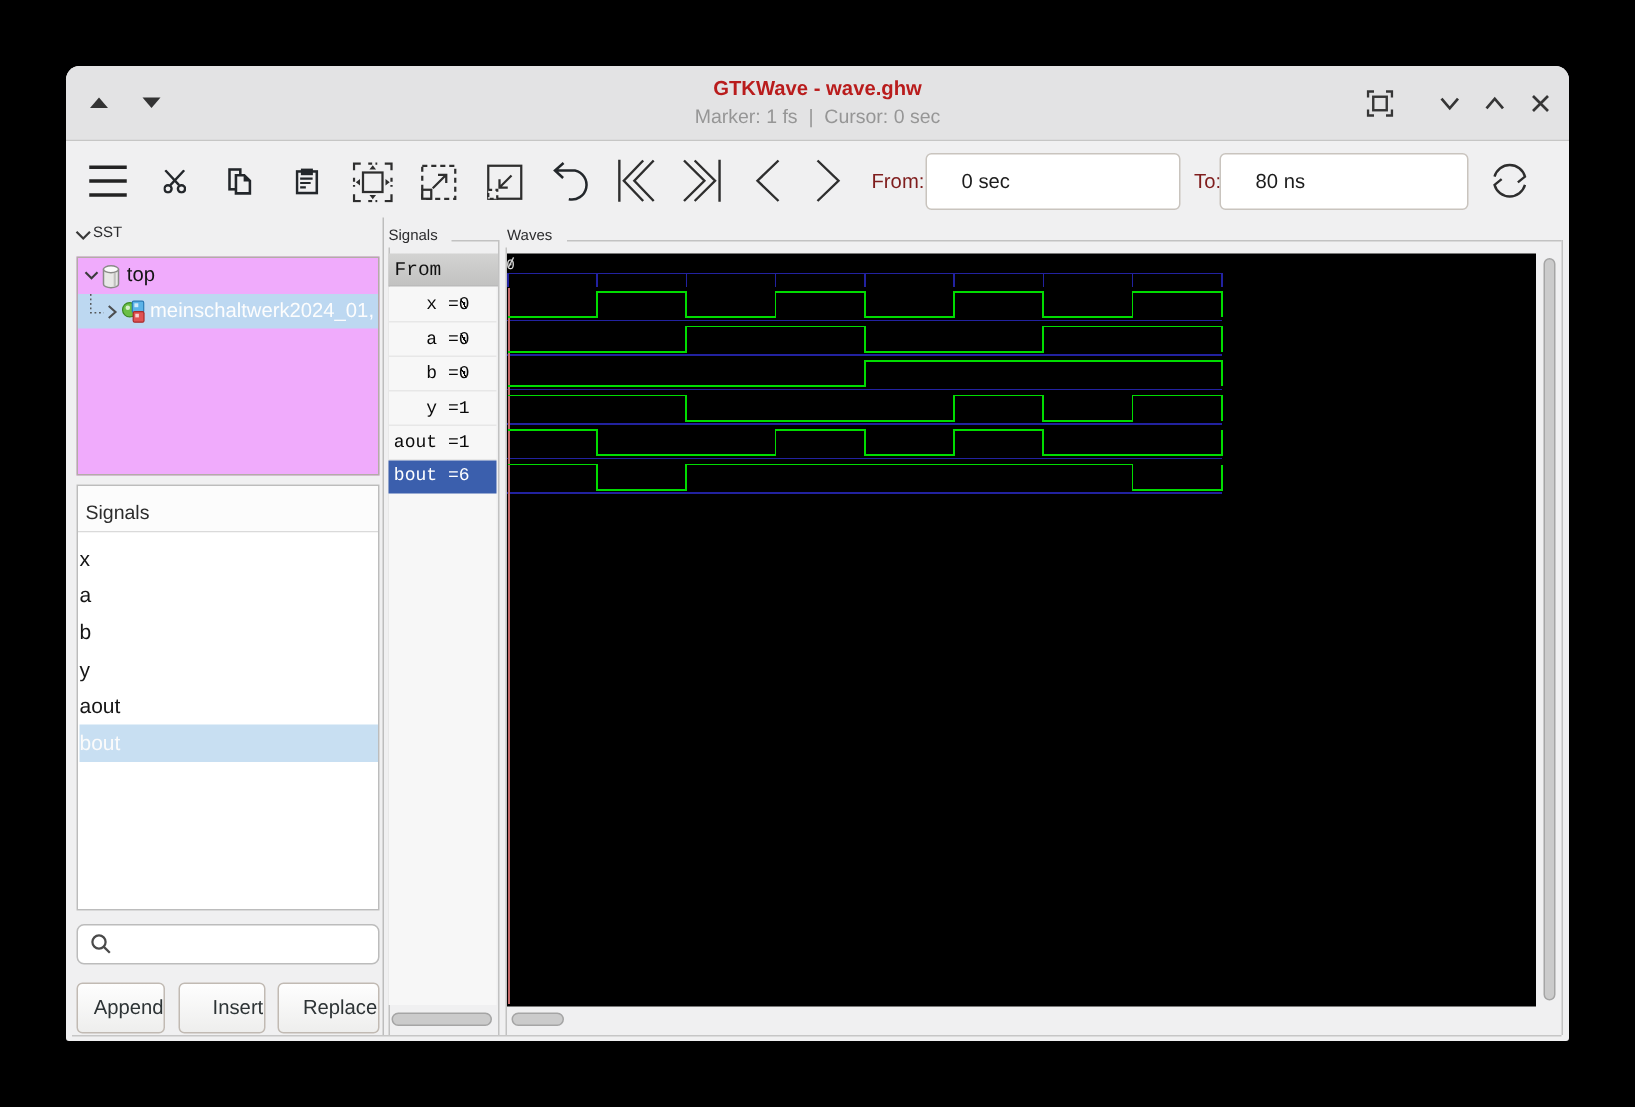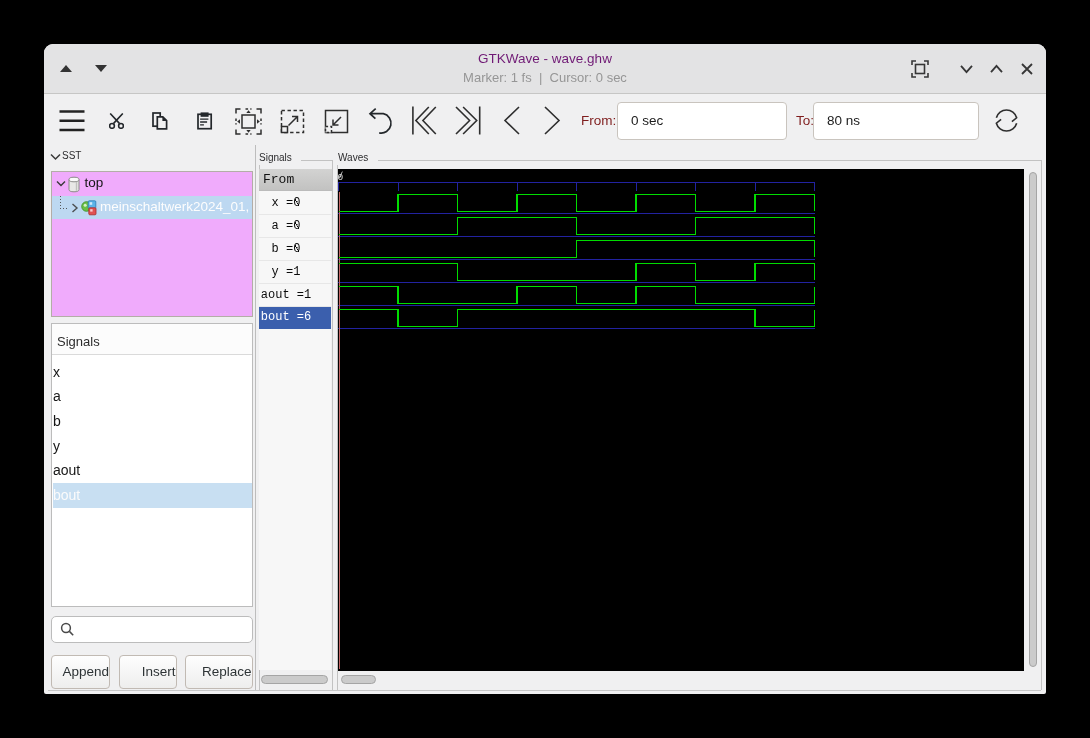--- a/index.html
+++ b/index.html
@@ -1,31 +1,31 @@
 <!DOCTYPE html>
 <html><head><meta charset="utf-8"><style>
 *{margin:0;padding:0;box-sizing:border-box}
 html,body{width:1090px;height:738px;background:#000;overflow:hidden;font-family:"Liberation Sans",sans-serif}
 #win{position:absolute;left:44px;top:44px;width:1002px;height:650px;background:#f0f0f1;border-radius:9px 9px 2px 2px}
 .abs{position:absolute}
 #titlebar{position:absolute;left:0;top:0;width:1002px;height:50px;background:#e3e3e4;border-bottom:1px solid #c6c6c5;border-radius:9px 9px 0 0}
-#title{position:absolute;top:7px;width:100%;text-align:center;font-size:13.5px;font-weight:normal;color:#701a75}
+#title{position:absolute;top:7px;width:100%;text-align:center;font-size:13.5px;font-weight:bold;color:#b91c1c}
 #subtitle{position:absolute;top:25.5px;width:100%;text-align:center;font-size:13px;color:#969696}
 .tri{position:absolute;width:0;height:0}
 svg{display:block}
 .ic{position:absolute}
-.inp{position:absolute;height:38px;background:#fff;border:1px solid #c9c4be;border-radius:4px;font-size:13.5px;color:#1c1c1c;line-height:36px;padding-left:13px}
+.inp{position:absolute;height:38px;background:#fff;border:1px solid #c9c4be;border-radius:4px;font-size:13.5px;color:#1c1c1c;line-height:36px;padding-left:23px}
 .tlabel{position:absolute;font-size:13.5px;color:#7f1d1d}
 .flabel{position:absolute;font-size:10px;color:#2c2c2e}
 .vline{position:absolute;width:1px;background:#c0c0c0}
 .hline{position:absolute;height:1px;background:#c0c0c0}
 .mono{font-family:"Liberation Mono",monospace}
 .z{position:relative;display:inline-block;vertical-align:top;height:22px}
 .z::after{content:"";position:absolute;left:1.5px;top:7.2px;width:4.2px;height:7px;background:linear-gradient(to top right,transparent 44%,#0a0a0a 44%,#0a0a0a 56%,transparent 56%)}
-.trow{position:absolute;left:0;width:72px;height:23px;font-family:"Liberation Mono",monospace;font-size:12px;color:#0a0a0a;text-align:center;padding-right:18px;line-height:22px;border-bottom:1px solid #e7e7e7}
+.trow{position:absolute;left:0;width:72px;height:23px;font-family:"Liberation Mono",monospace;font-size:12px;color:#0a0a0a;text-align:right;padding-right:18px;line-height:22px;border-bottom:1px solid #e7e7e7}
 .thumb{position:absolute;background:#cbcbcb;border:1px solid #a5a5a5;border-radius:4.5px}
 .btn{position:absolute;height:33.5px;background:linear-gradient(#fefefe,#eeeeed);border:1px solid #c1bab3;border-radius:4px;font-size:13.5px;color:#2e3436;text-align:right;line-height:31px}
 .lrow{position:absolute;left:1px;width:198px;height:24.7px;font-size:14px;color:#161616;line-height:24.7px;padding-left:0.5px}
 </style></head>
 <body>
 <div id="win">
   <div id="titlebar">
     <div class="tri" style="left:16px;top:20.5px;border-left:6px solid transparent;border-right:6px solid transparent;border-bottom:7.5px solid #333"></div>
     <div class="tri" style="left:51px;top:20.5px;border-left:6px solid transparent;border-right:6px solid transparent;border-top:7.5px solid #333"></div>
     <div id="title">GTKWave - wave.ghw</div>

